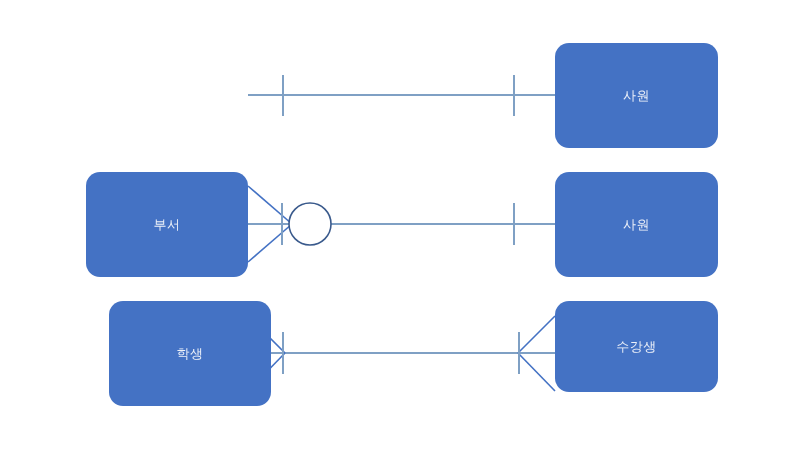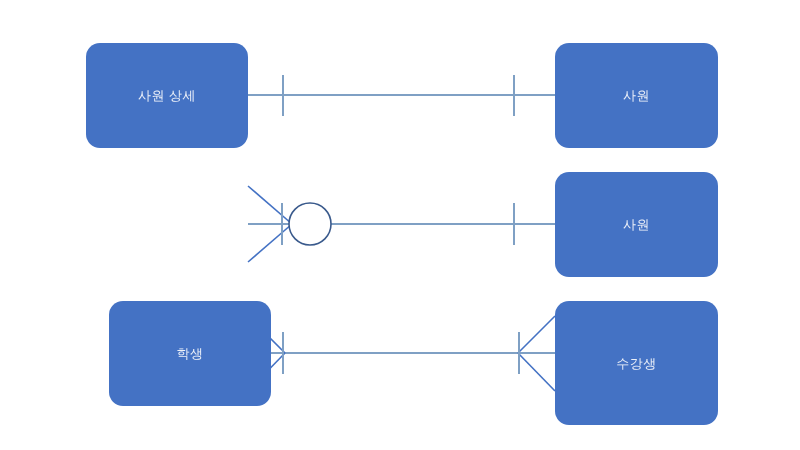--- a/index.html
+++ b/index.html
@@ -71,34 +71,34 @@
       <line x1="248" y1="316" x2="285" y2="353" stroke="#4472C4" stroke-width="1.6"></line>
       <line x1="248" y1="391" x2="285" y2="353" stroke="#4472C4" stroke-width="1.6"></line>
       <line x1="283" y1="332" x2="283" y2="374" stroke="#7FA0C4" stroke-width="2"></line>
 
       <line x1="555" y1="316" x2="518" y2="353" stroke="#4472C4" stroke-width="1.6"></line>
       <line x1="555" y1="391" x2="518" y2="353" stroke="#4472C4" stroke-width="1.6"></line>
       <line x1="519" y1="332" x2="519" y2="374" stroke="#7FA0C4" stroke-width="2"></line>
     </g>
   </svg>
 
-  <div class="entity-box" style="left:86px; top:43px; width:162px; height:105px;">
-    <span class="entity-label">사원 상세</span>
-  </div>
 
   <div class="entity-box" style="left:555px; top:43px; width:163px; height:105px;">
     <span class="entity-label">사원</span>
   </div>
 
+  <div class="entity-box" style="left:86px; top:172px; width:162px; height:105px;">
+    <span class="entity-label">부서</span>
+  </div>
 
   <div class="entity-box" style="left:555px; top:172px; width:163px; height:105px;">
     <span class="entity-label">사원</span>
   </div>
 
   <div class="entity-box" style="left:86px; top:301px; width:162px; height:105px;margin-left:23px;">
     <span class="entity-label">학생</span>
   </div>
 
-  <div class="entity-box" style="left:555px; top:301px; width:163px; height:124px;">
+  <div class="entity-box" style="left:555px; top:301px; width:163px; height:91px;">
     <span class="entity-label">수강생</span>
   </div>
 
 </div>
 
 </body></html>

